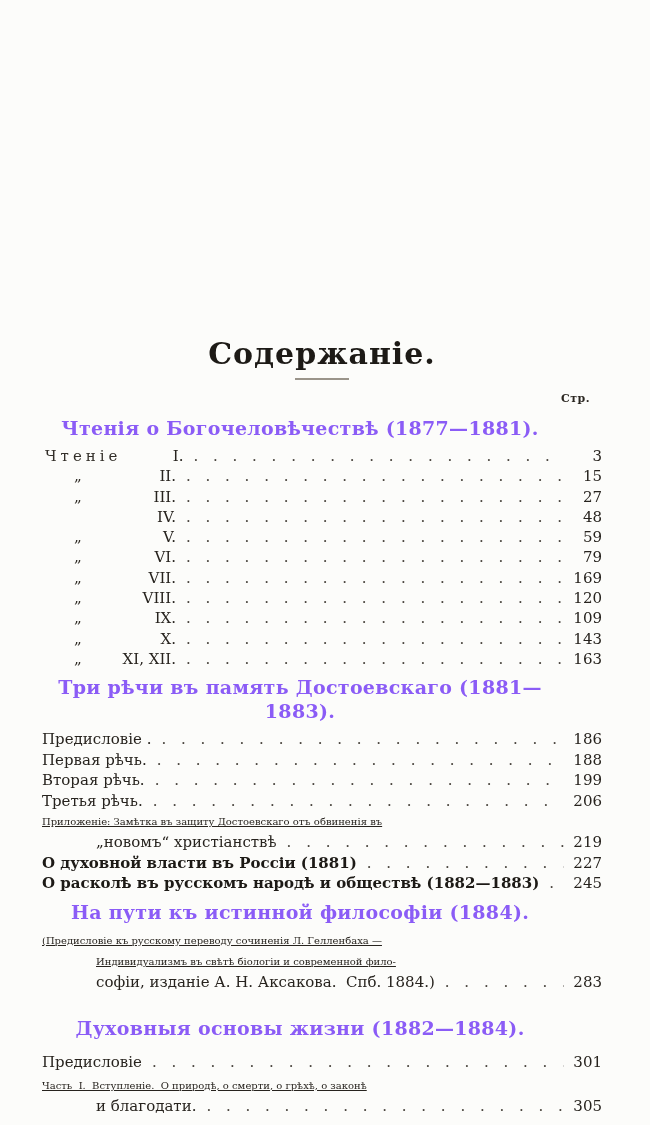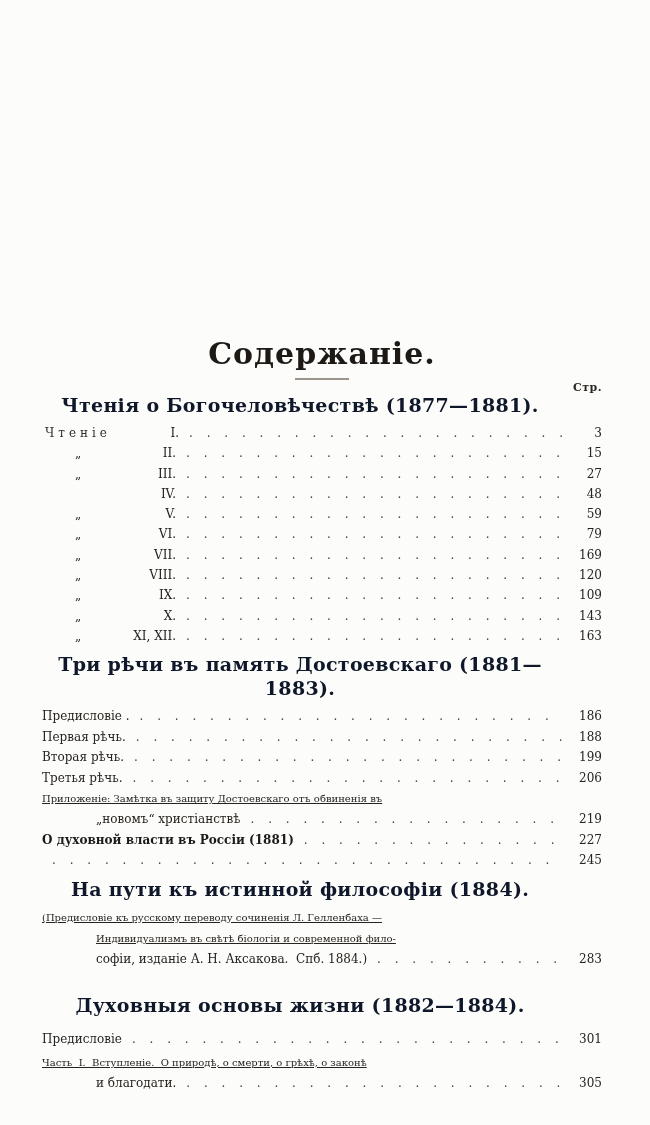--- a/index.html
+++ b/index.html
@@ -16,31 +16,31 @@
   .title {
     font-size:30px; font-weight:bold; text-align:center;
     letter-spacing:1px; margin:0 0 4px 0; color:#1d1a16;
   }
   .rule {
     width:54px; height:2px; background:#9a948a;
     margin:7px auto 1px auto;
   }
   .col-hdr {
     text-align:right; font-size:11px; font-weight:bold;
-    letter-spacing:0.5px; line-height:14px; margin:0; color:#2a2620;
+    letter-spacing:0.5px; line-height:14px; margin:12px; color:#2a2620;
   }
 
   .sec-h {
     font-size:19px; font-weight:bold; text-align:center;
-    padding-right:44px; color:#0f172a; letter-spacing:0.3px;
+    padding-right:44px; color:#8b5cf6; letter-spacing:0.3px;
     margin:6px 0 6px 0; line-height:24px;
   }
   .sec-h.first { margin-top:-2px; }
 
-  .row { display:flex; align-items:center; font-size:12px; line-height:20.5px; }
+  .row { display:flex; align-items:center; font-size:15px; line-height:20.5px; }
   .toc1 .row { line-height:20.3px; }
 
   .lbl { flex:0 0 72px; text-align:center; color:#332f29; }
   .lbl.word { letter-spacing:4px; text-align:left; padding-left:3px; }
   .num { flex:0 0 62px; text-align:right; white-space:nowrap; }
 
   .leader {
     flex:1 1 auto; min-width:10px; overflow:hidden;
     white-space:nowrap; margin:0 8px 0 10px; color:#4a453e;
   }
@@ -170,20 +170,21 @@
           <span class="pg">219</span>
         </div>
       </div>
 
       <div class="row bold">
         <span class="txt">О духовной власти въ Россіи (1881)</span>
         <span class="leader"></span>
         <span class="pg">227</span>
       </div>
       <div class="row bold">
+        <span class="txt">О расколѣ въ русскомъ народѣ и обществѣ (1882—1883)</span>
         <span class="leader"></span>
         <span class="pg">245</span>
       </div>
     </div>
 
     <h2 class="sec-h">На пути къ истинной философіи (1884).</h2>
 
     <div>
       <div class="l1">(Предисловіе къ русскому переводу сочиненія Л. Гелленбаха —</div>
       <div class="l1 indent">Индивидуализмъ въ свѣтѣ біологіи и современной фило-</div>

